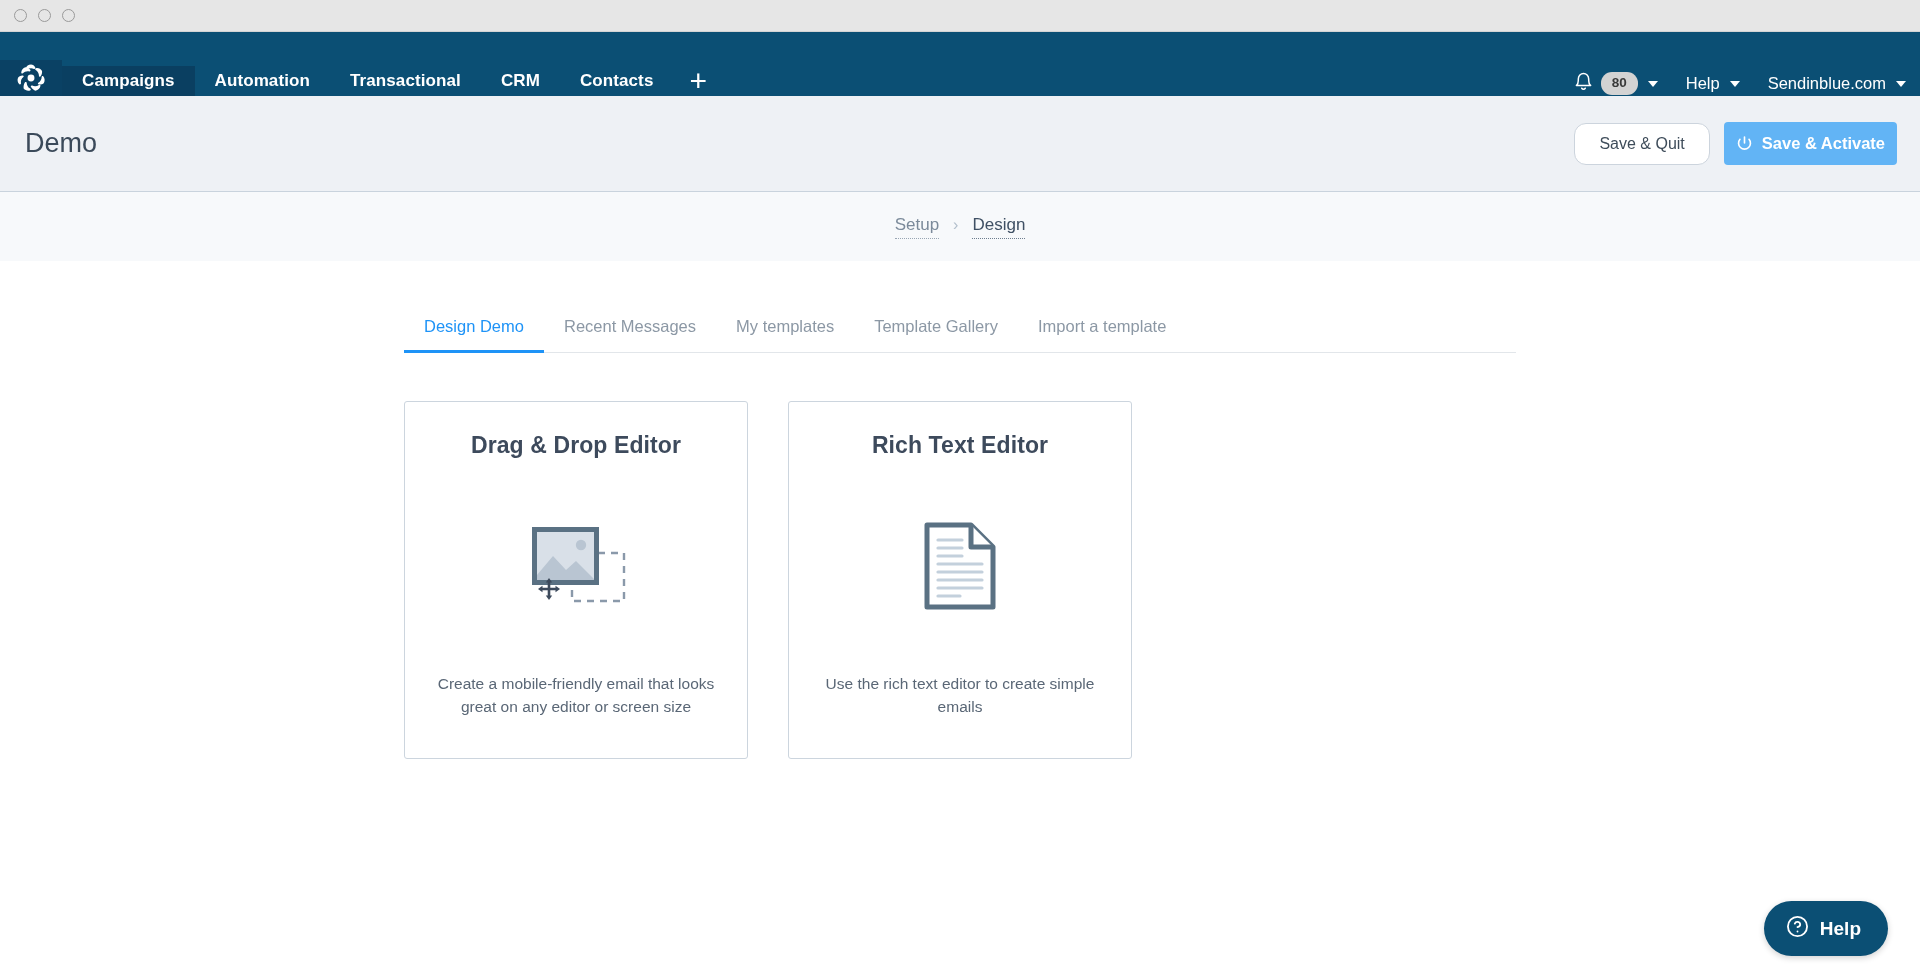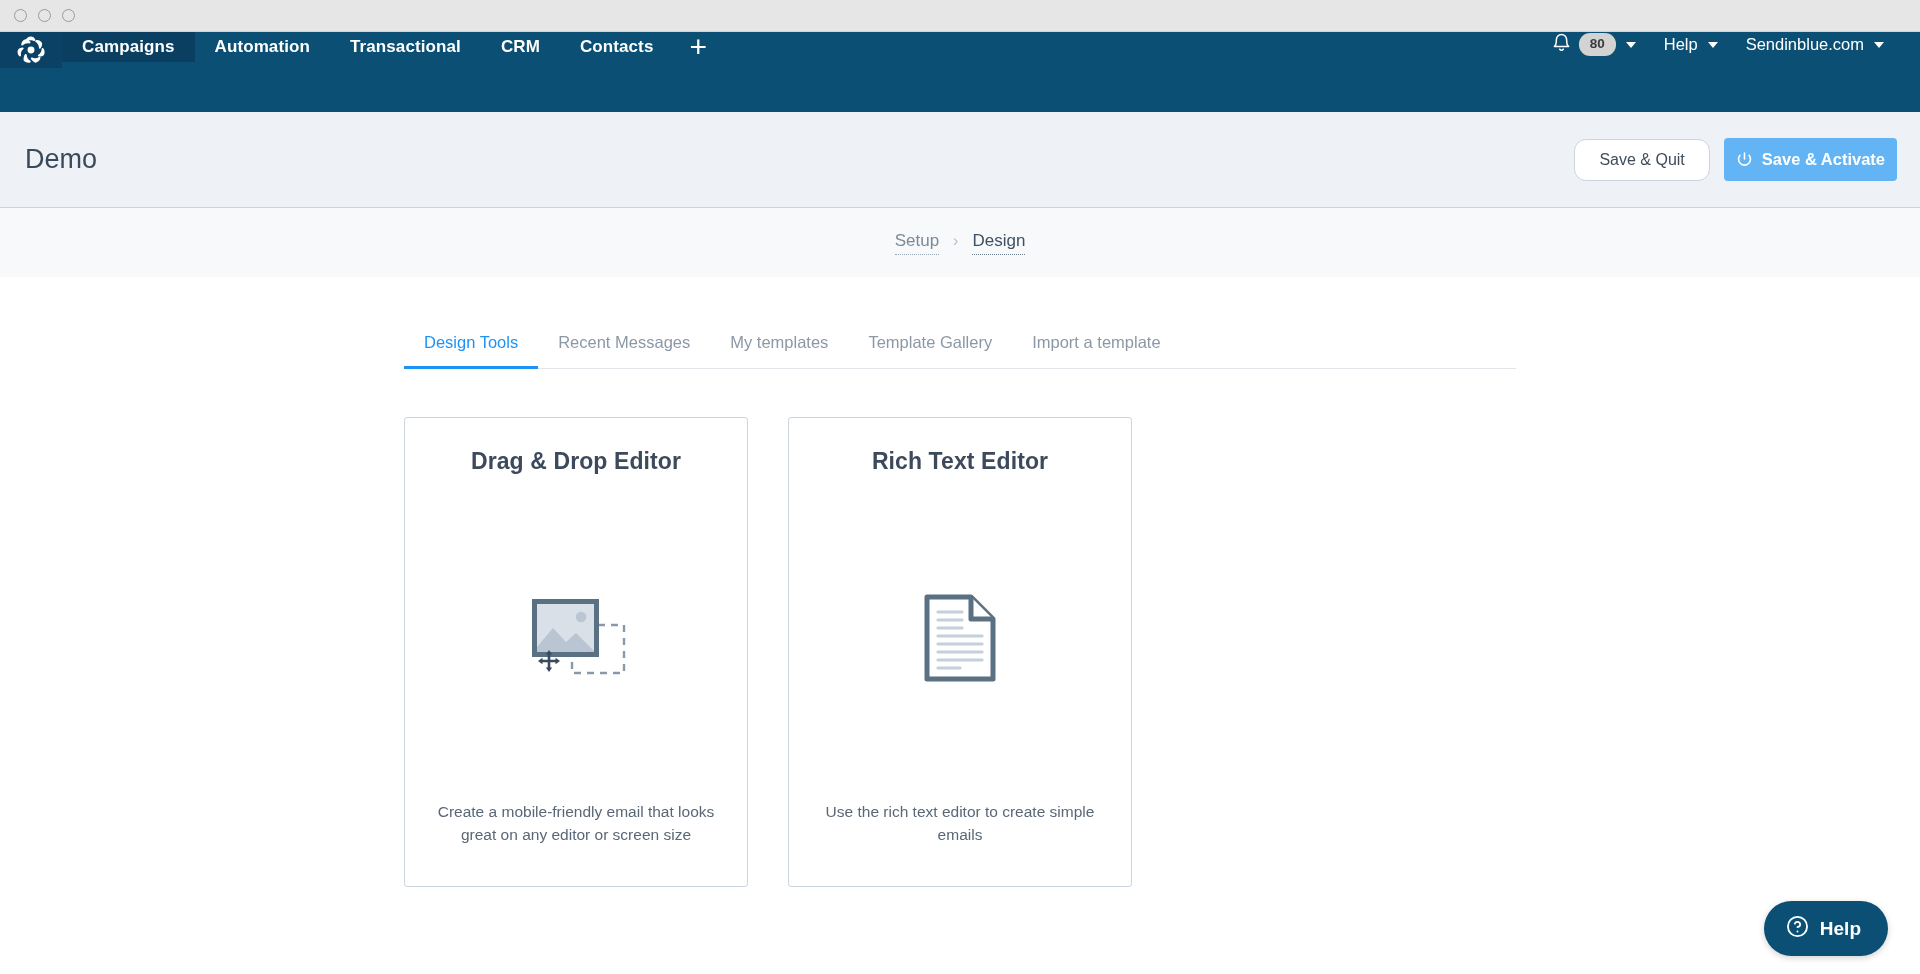--- a/index.html
+++ b/index.html
@@ -25,24 +25,24 @@
   }
   .dot {
     width: 13px; height: 13px;
     border-radius: 50%;
     border: 1.4px solid #9a9a9a;
     background: transparent;
   }
 
   
   .navbar {
-    height: 80px;
+    height: 64px;
     background: #0b4f74;
     display: flex;
-    align-items: flex-start;
+    align-items: flex-end;
     position: relative;
   }
   .logo-cell {
     width: 62px;
     background: #0a4164;
     display: flex;
     align-items: center;
     justify-content: center;
     flex: 0 0 62px;
   }
@@ -65,21 +65,20 @@
     font-size: 30px;
     font-weight: 300;
     padding: 0 16px;
     line-height: 1;
   }
 
   .nav-right {
     margin-left: auto;
     display: flex;
     align-items: center;
-    padding-right: 22px;
     gap: 0;
   }
   .nav-right-group {
     display: flex;
     align-items: center;
     color: #ffffff;
     font-size: 16.5px;
     cursor: pointer;
     padding: 0 14px;
     gap: 8px;
@@ -203,21 +202,21 @@
     border-bottom-color: #1e93f7;
   }
 
   .cards {
     display: flex;
     gap: 40px;
     margin-top: 48px;
   }
   .card {
     width: 344px;
-    height: 470px;
+    height: 358px;
     border: 1px solid #ccd5de;
     border-radius: 3px;
     background: #ffffff;
     display: flex;
     flex-direction: column;
     align-items: center;
     cursor: pointer;
     padding: 30px 22px 26px 22px;
   }
   .card-title {
@@ -355,21 +354,21 @@
   <span class="crumb">Setup</span>
   <span class="crumb-sep">›</span>
   <span class="crumb current">Design</span>
 </div>
 
 <div class="content">
   <div class="content-inner">
 
     <div class="tabs">
       <div class="tab active">
-        <span>Design Tools</span>
+        <span>Design Demo</span>
       </div>
       <div class="tab">
         <span>Recent Messages</span>
       </div>
       <div class="tab">
         <span>My templates</span>
       </div>
       <div class="tab">
         <span>Template Gallery</span>
       </div>

